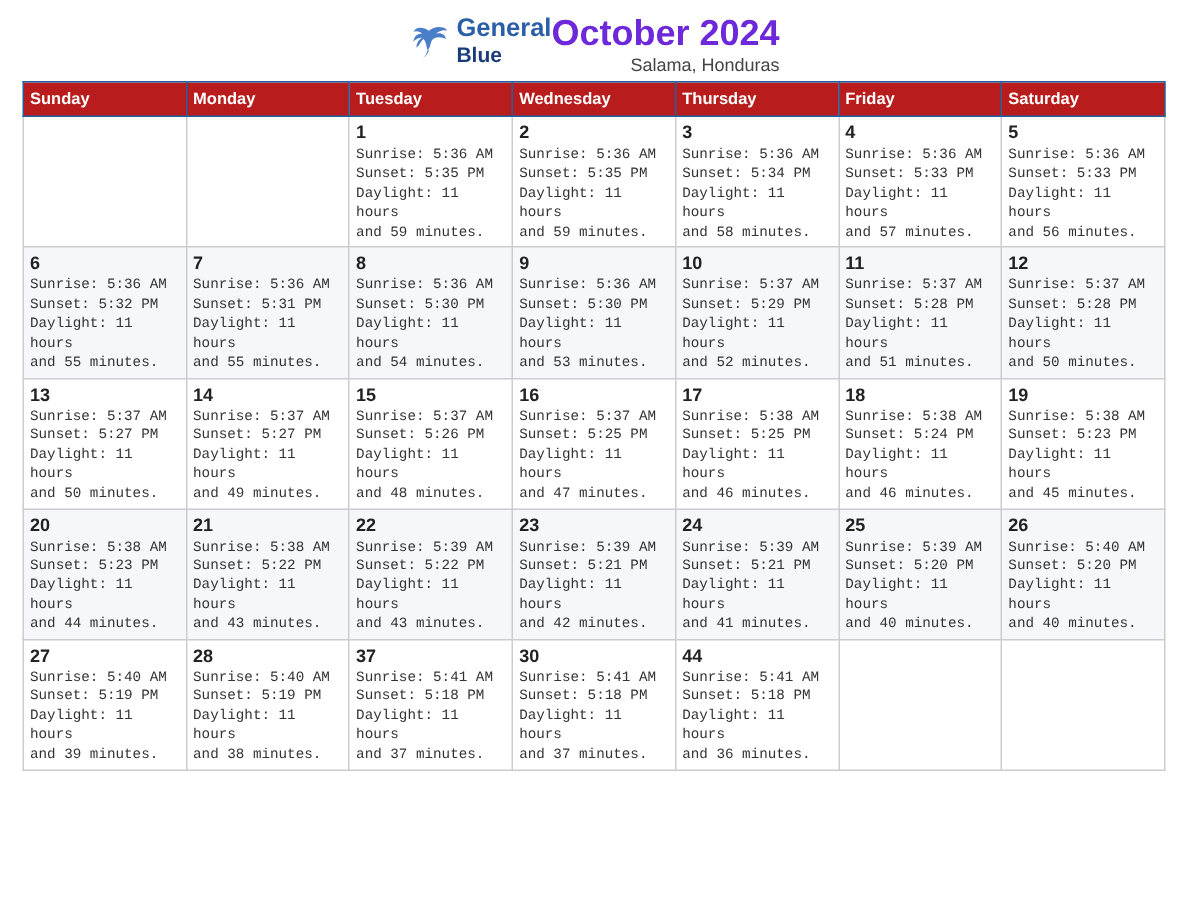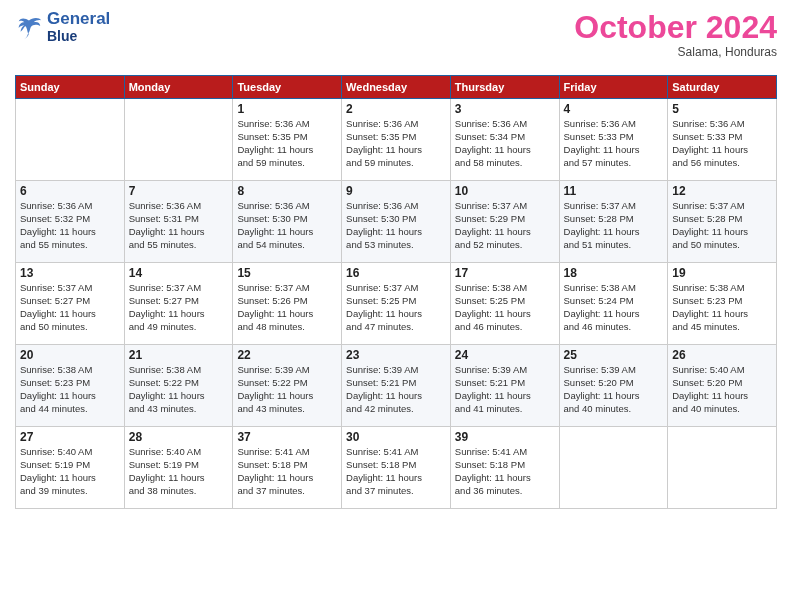--- a/index.html
+++ b/index.html
@@ -10,40 +10,40 @@
       background: #fff;
       overflow: hidden;
     }
     .page {
       width: 792px;
       height: 612px;
       padding: 10px 15px;
     }
     .header {
       display: flex;
-      justify-content: space-between;
+      justify-content: center;
       align-items: flex-start;
-      margin-bottom: 16px;
+      margin-bottom: 4px;
     }
     .logo {
       display: flex;
       align-items: center;
       gap: 4px;
     }
     .logo-bird {
       width: 28px;
       height: 28px;
     }
     .title-area {
       text-align: right;
     }
     .month-title {
-      font-size: 32px;
+      font-size: 24px;
       font-weight: bold;
-      color: #ec4899;
+      color: #6d28d9;
       line-height: 1.1;
     }
     .subtitle {
       font-size: 12px;
       color: #444;
     }
     .calendar-table {
       width: 100%;
       border-collapse: collapse;
       font-size: 10px;
@@ -71,20 +71,21 @@
       font-size: 12px;
       font-weight: bold;
       color: #222;
       display: block;
       margin-bottom: 2px;
     }
     .day-info {
       color: #333;
       font-size: 9.5px;
       line-height: 1.35;
+      font-family: Liberation Mono, monospace;
     }
     .empty-cell {
       background: #fff !important;
     }
   </style>
 </head>
 <body>
 
 <div class="page">
   <div class="header">
@@ -332,21 +333,21 @@
 and 37 minutes.</div>
           </td>
           <td>
             <span class="day-number">30</span>
             <div class="day-info" style="white-space: pre-line;">Sunrise: 5:41 AM
 Sunset: 5:18 PM
 Daylight: 11 hours
 and 37 minutes.</div>
           </td>
           <td>
-            <span class="day-number">39</span>
+            <span class="day-number">44</span>
             <div class="day-info" style="white-space: pre-line;">Sunrise: 5:41 AM
 Sunset: 5:18 PM
 Daylight: 11 hours
 and 36 minutes.</div>
           </td>
           <td class="empty-cell"></td>
           <td class="empty-cell"></td>
         </tr>
       </tbody>
   </table>

